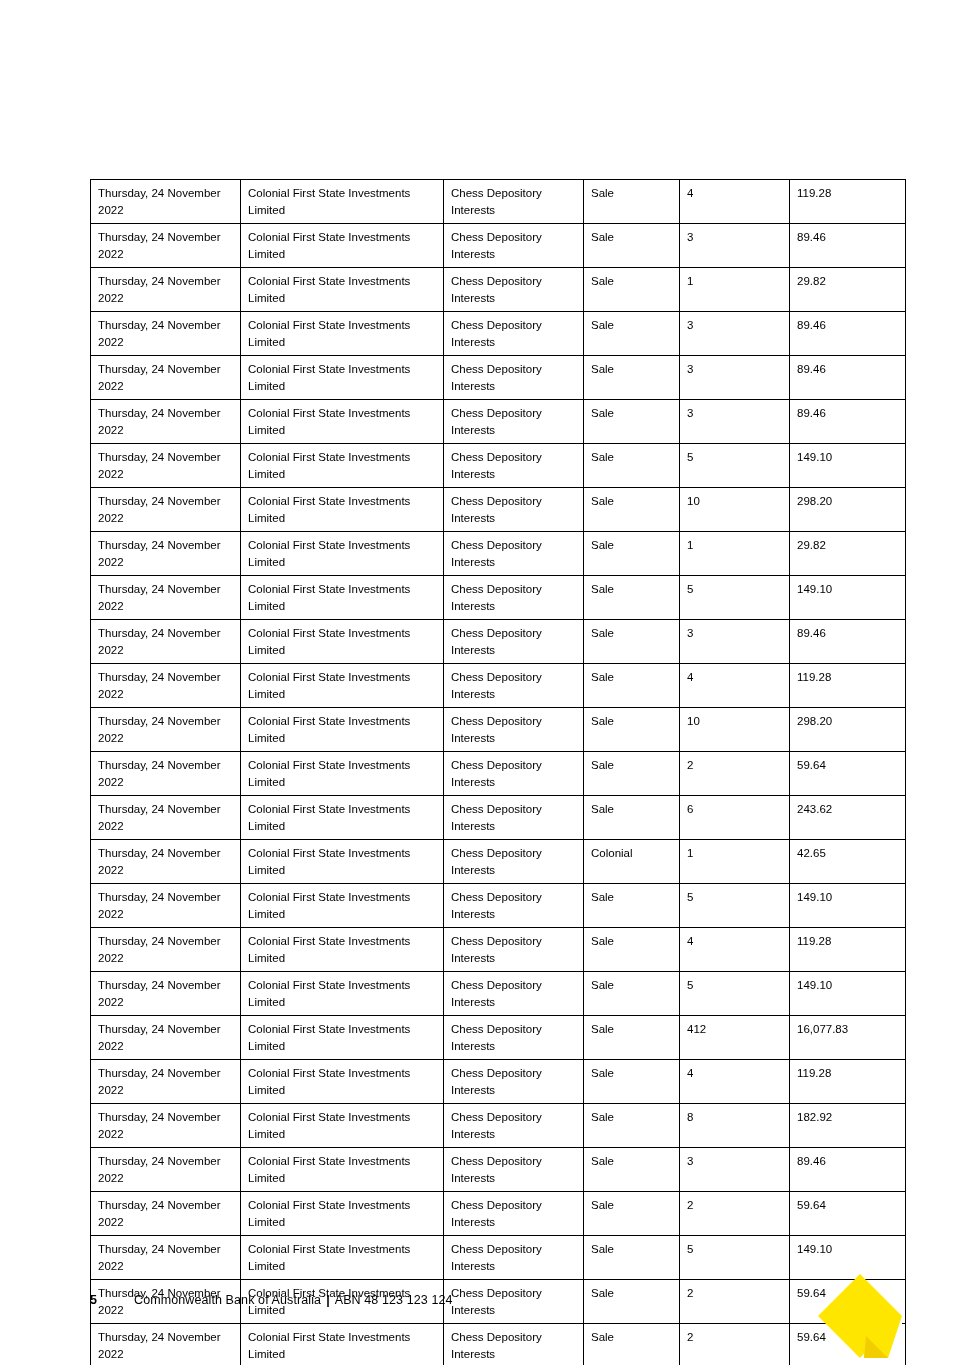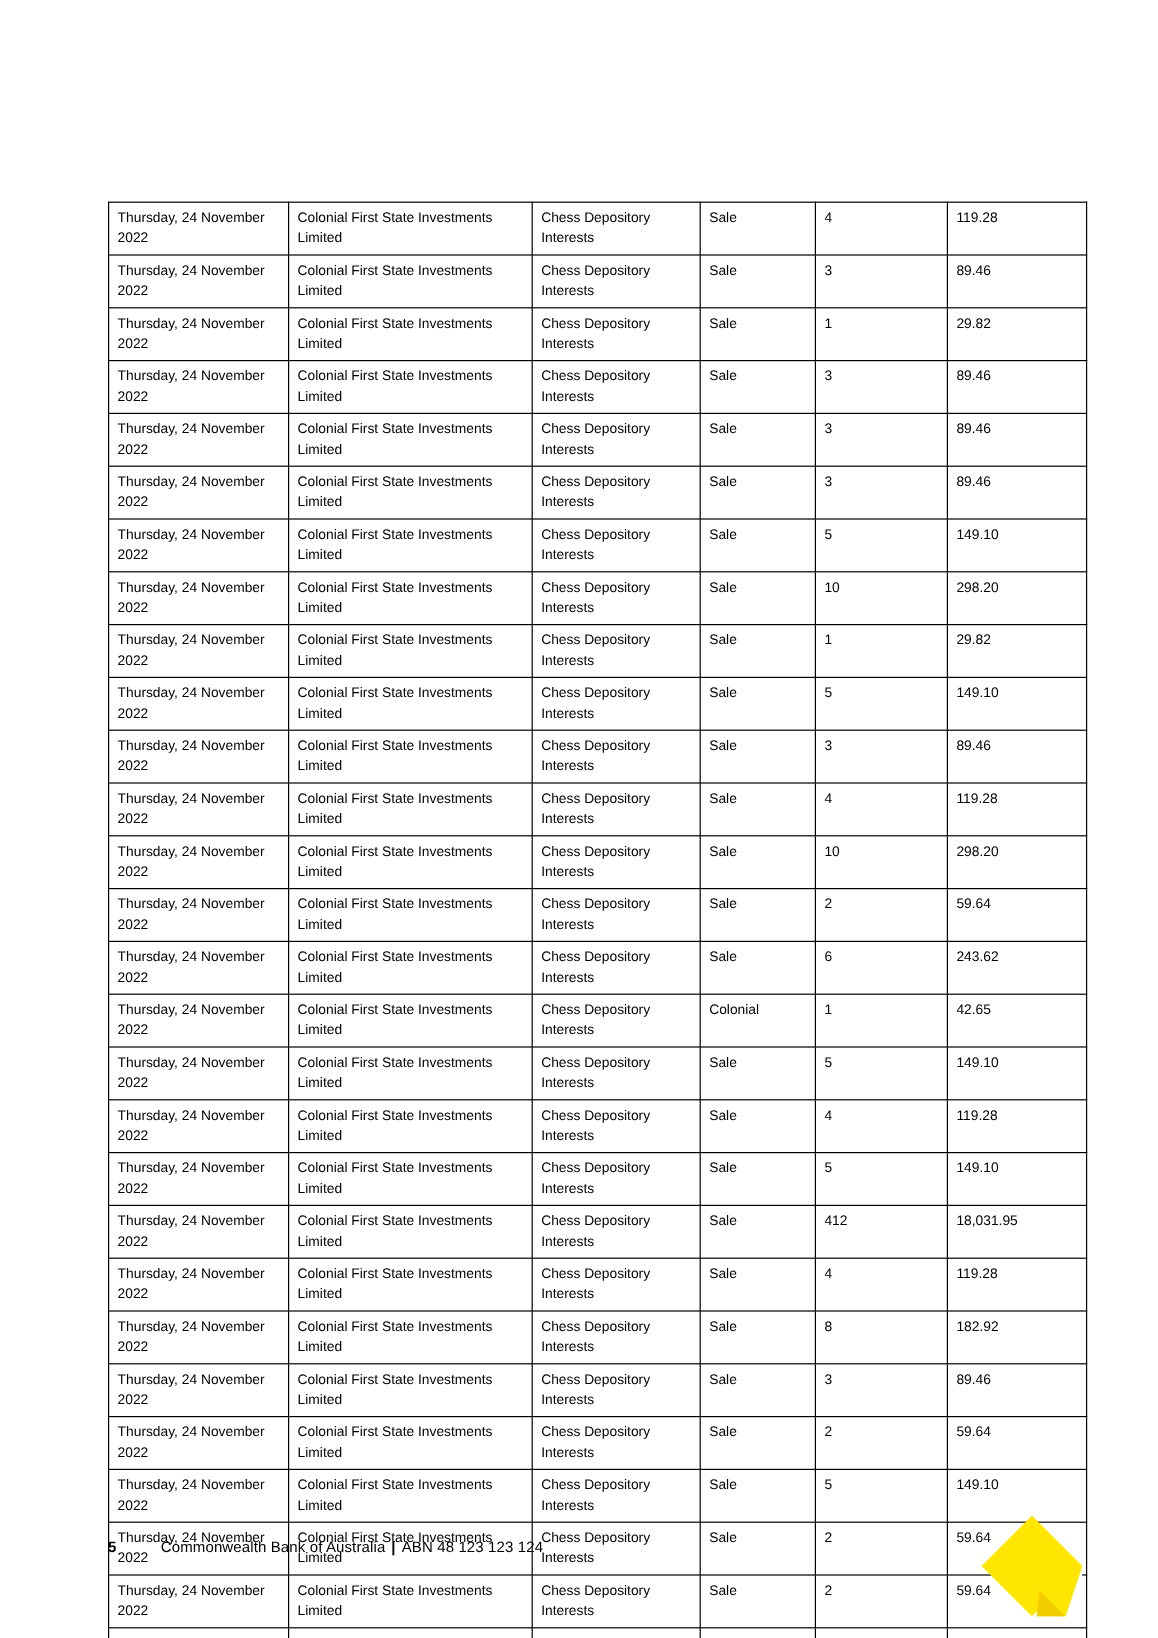--- a/index.html
+++ b/index.html
@@ -10,21 +10,21 @@
   body {
     width: 965px;
     height: 1365px;
     font-family: "Liberation Sans", sans-serif;
     color: #000000;
     position: relative;
     overflow: hidden;
   }
   .page {
     position: absolute;
-    left: 0; top: 5px;
+    left: 0; top: 16px;
     width: 965px;
     height: 1203px;
   }
   table.holdings {
     position: absolute;
     left: 90px;
     top: 163px;
     width: 805px;
     border-collapse: collapse;
     table-layout: fixed;
@@ -238,21 +238,21 @@
           <td>Sale</td>
           <td>5</td>
           <td>149.10</td>
         </tr>
         <tr>
           <td>Thursday, 24 November 2022</td>
           <td>Colonial First State Investments Limited</td>
           <td>Chess Depository Interests</td>
           <td>Sale</td>
           <td>412</td>
-          <td>18,031.95</td>
+          <td>16,077.83</td>
         </tr>
         <tr>
           <td>Thursday, 24 November 2022</td>
           <td>Colonial First State Investments Limited</td>
           <td>Chess Depository Interests</td>
           <td>Sale</td>
           <td>4</td>
           <td>119.28</td>
         </tr>
         <tr>

